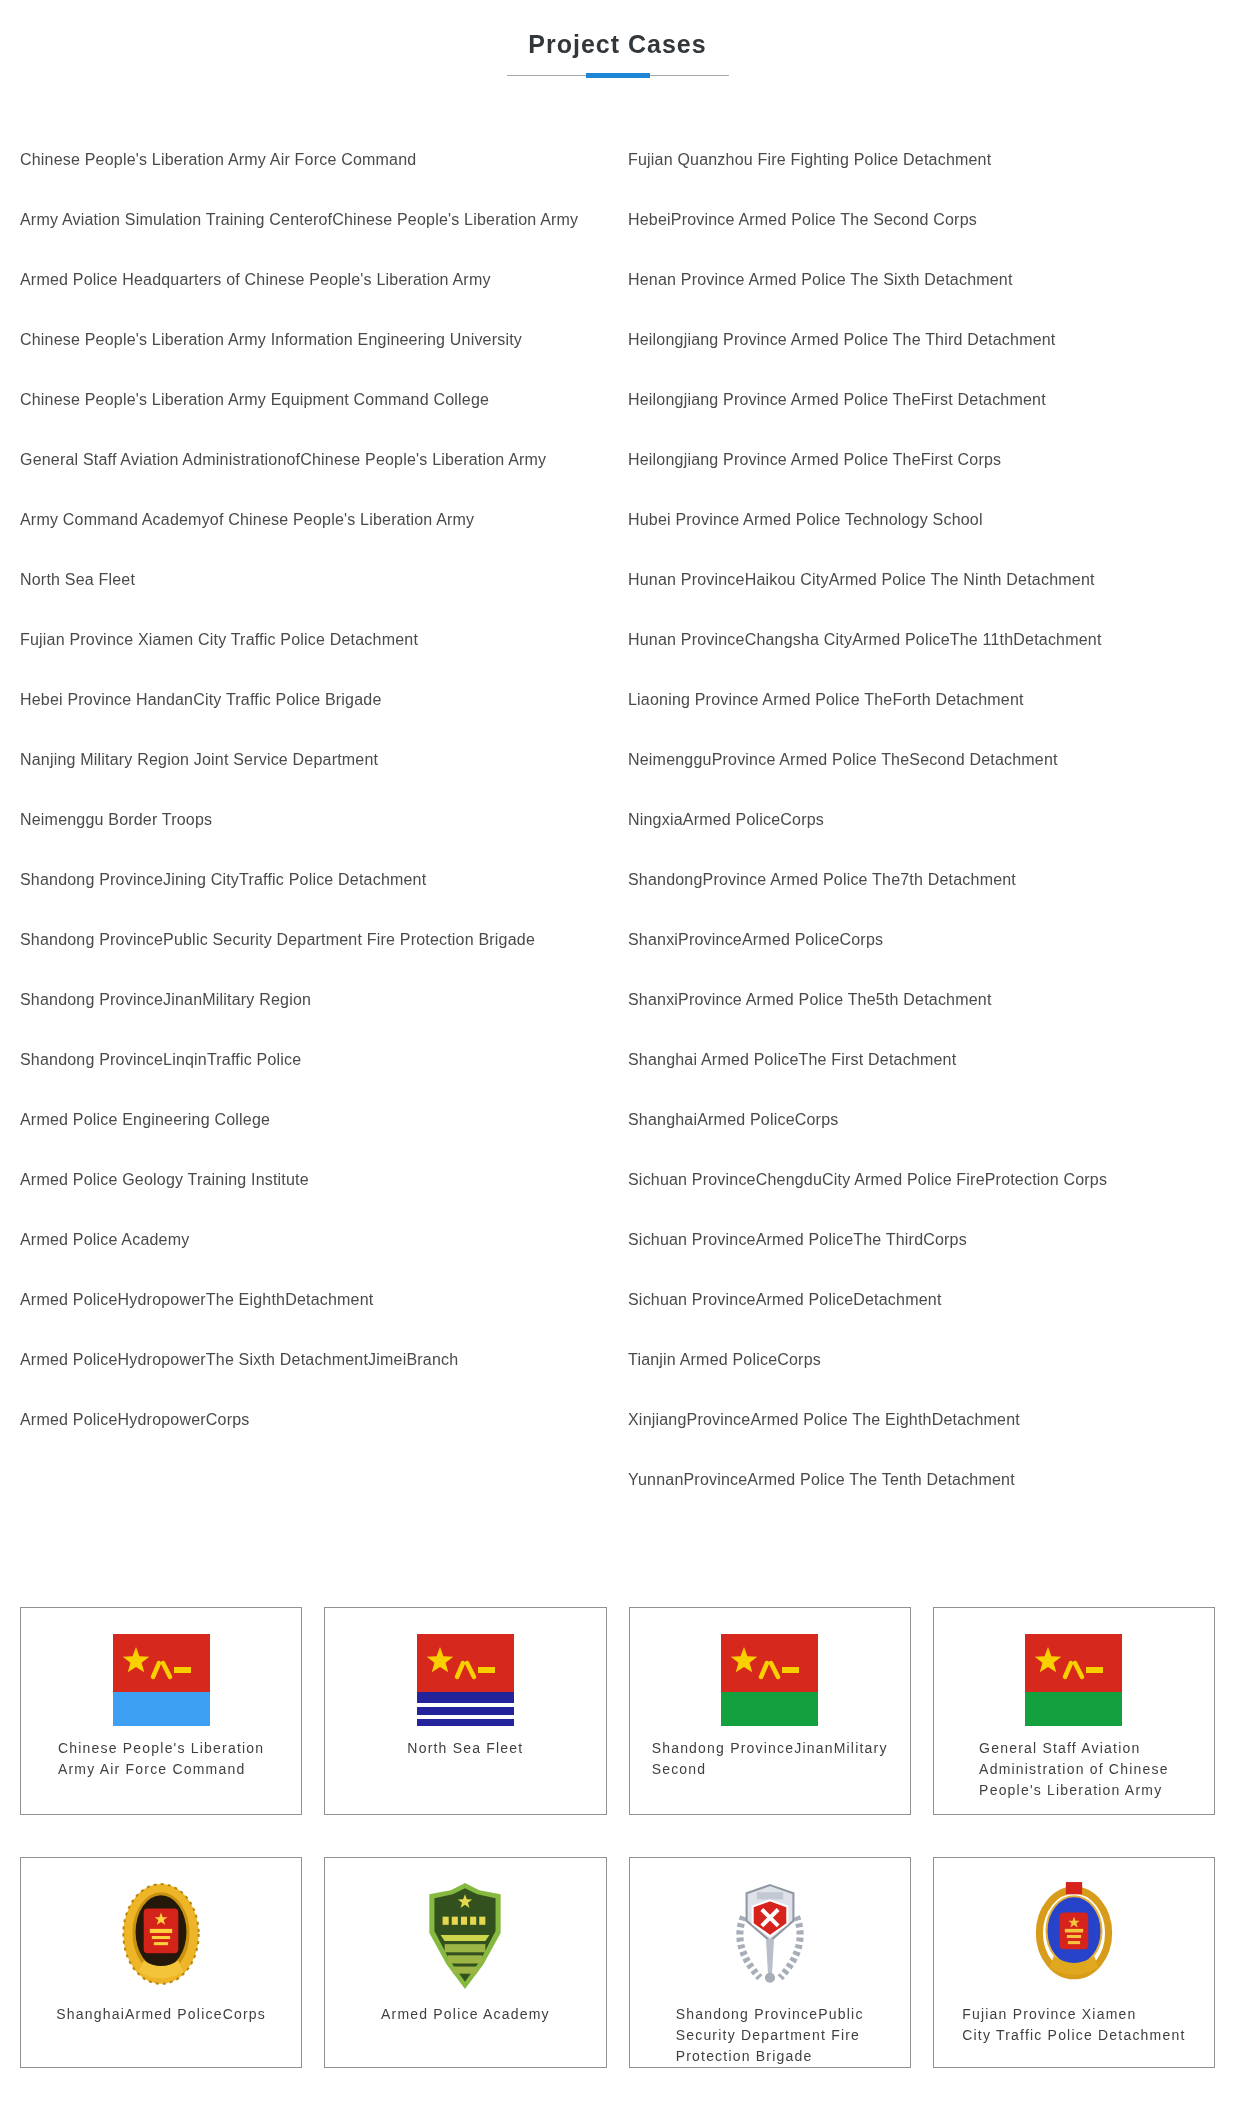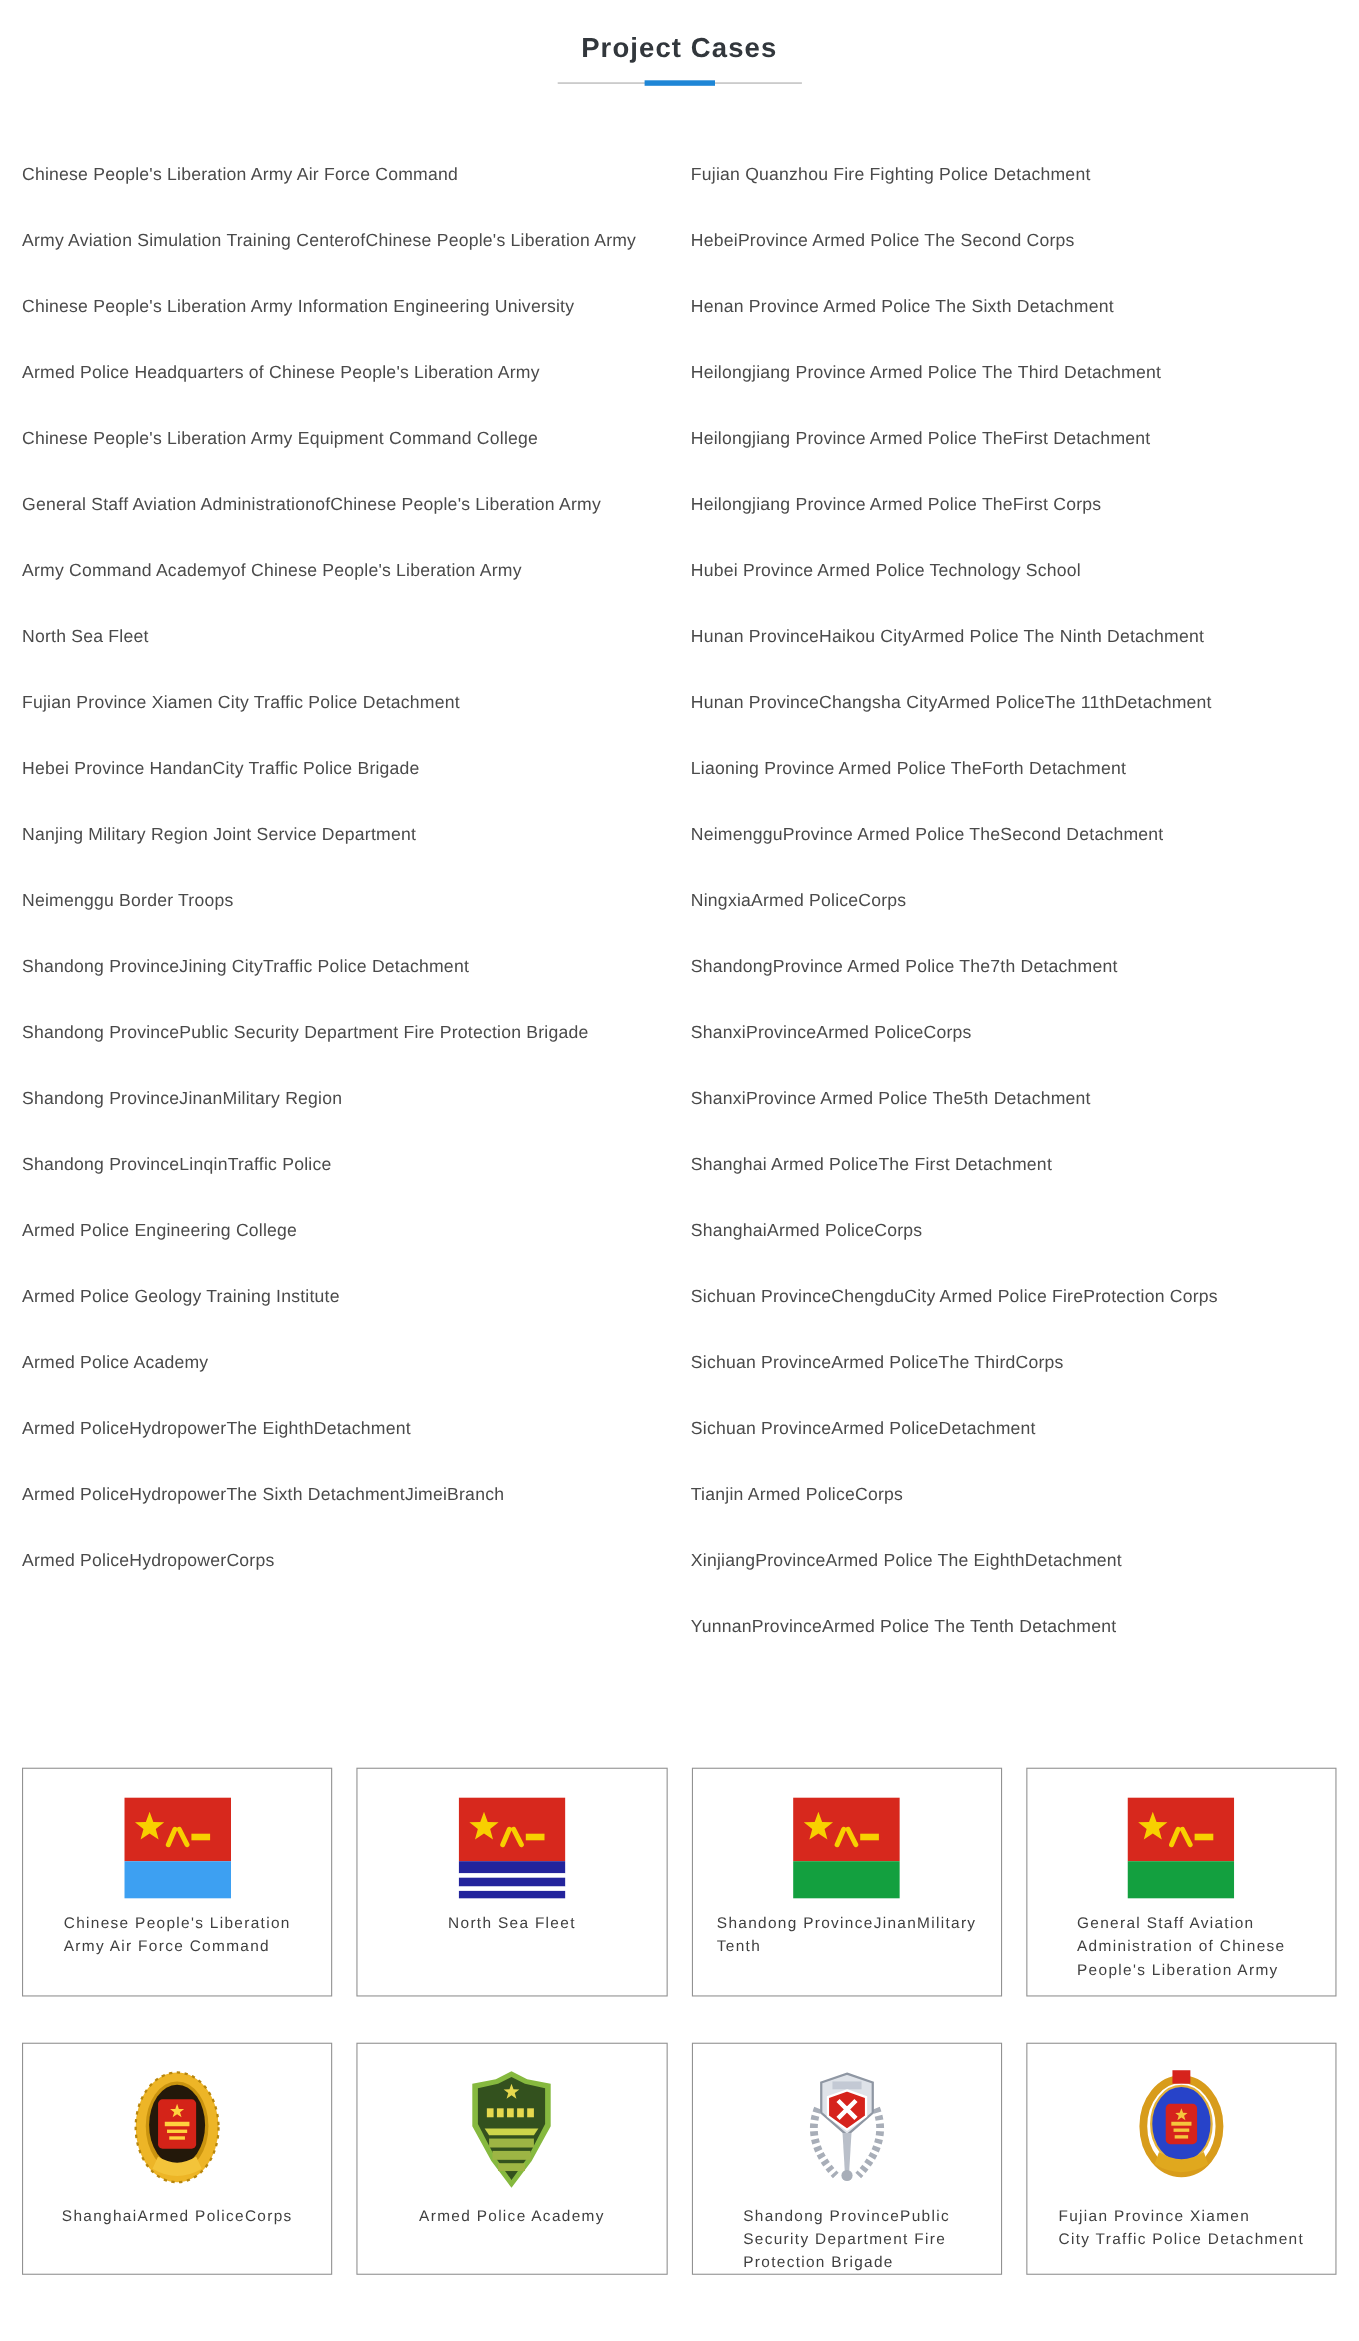--- a/index.html
+++ b/index.html
@@ -38,22 +38,22 @@
     <h1 class="page-title">Project Cases</h1>
     <div class="title-underline">
       <div class="rule"></div>
       <span class="accent" style="background: rgb(30, 134, 214);"></span>
     </div>
   </div>
 
   <ul class="client-col col-left">
     <li>Chinese People's Liberation Army Air Force Command</li>
     <li>Army Aviation Simulation Training CenterofChinese People's Liberation Army</li>
+    <li>Armed Police Headquarters of Chinese People's Liberation Army</li>
     <li>Chinese People's Liberation Army Information Engineering University</li>
-    <li>Armed Police Headquarters of Chinese People's Liberation Army</li>
     <li>Chinese People's Liberation Army Equipment Command College</li>
     <li>General Staff Aviation AdministrationofChinese People's Liberation Army</li>
     <li>Army Command Academyof Chinese People's Liberation Army</li>
     <li>North Sea Fleet</li>
     <li>Fujian Province Xiamen City Traffic Police Detachment</li>
     <li>Hebei Province HandanCity Traffic Police Brigade</li>
     <li>Nanjing Military Region Joint Service Department</li>
     <li>Neimenggu Border Troops</li>
     <li>Shandong ProvinceJining CityTraffic Police Detachment</li>
     <li>Shandong ProvincePublic Security Department Fire Protection Brigade</li>
@@ -124,21 +124,21 @@
 
     <div class="card">
       <svg class="flag" width="97" height="92" viewBox="0 0 97 92">
         <rect width="97" height="58" fill="#d7281d"></rect>
         <rect y="58" width="97" height="34" fill="#13a03f"></rect>
         <polygon fill="#f8d000" points="23,13 26.4,22.3 36.3,22.7 28.6,28.8 31.2,38.3 23,32.9 14.8,38.3 17.4,28.8 9.7,22.7 19.6,22.3"></polygon>
         <path d="M46 29 L40 43 M50 29 L57 43" stroke="#f8d000" stroke-width="4.5" stroke-linecap="round" fill="none"></path>
         <rect x="61" y="33" width="17" height="6" fill="#f8d000"></rect>
       </svg>
       <div class="card-label">Shandong ProvinceJinanMilitary
-Tenth</div>
+Second</div>
     </div>
 
     <div class="card">
       <svg class="flag" width="97" height="92" viewBox="0 0 97 92">
         <rect width="97" height="58" fill="#d7281d"></rect>
         <rect y="58" width="97" height="34" fill="#13a03f"></rect>
         <polygon fill="#f8d000" points="23,13 26.4,22.3 36.3,22.7 28.6,28.8 31.2,38.3 23,32.9 14.8,38.3 17.4,28.8 9.7,22.7 19.6,22.3"></polygon>
         <path d="M46 29 L40 43 M50 29 L57 43" stroke="#f8d000" stroke-width="4.5" stroke-linecap="round" fill="none"></path>
         <rect x="61" y="33" width="17" height="6" fill="#f8d000"></rect>
       </svg>

